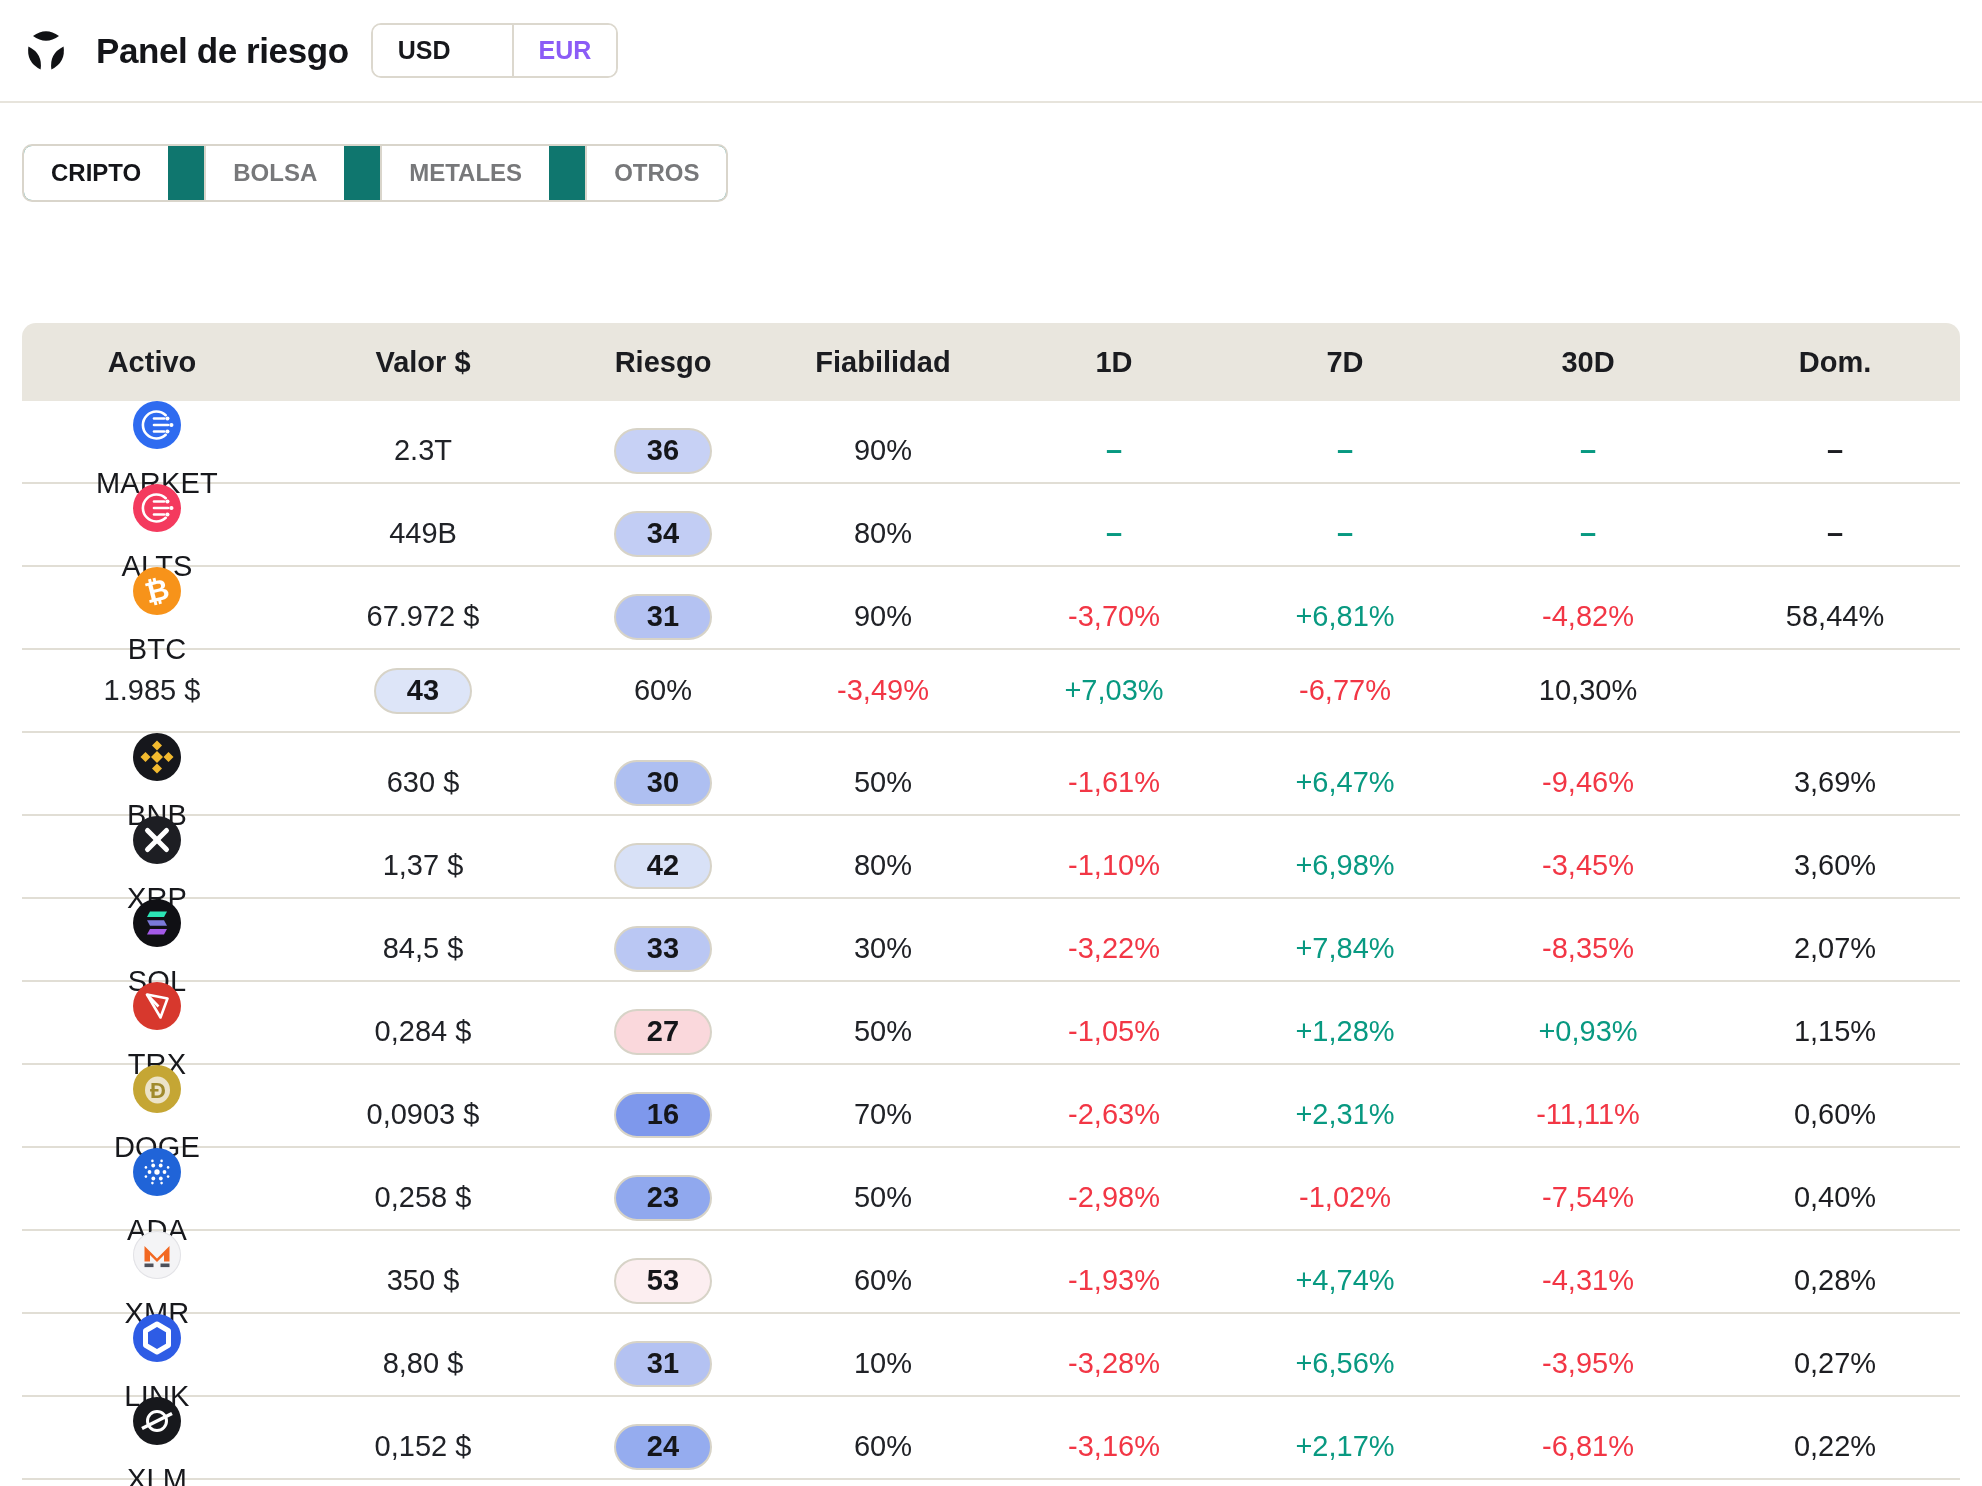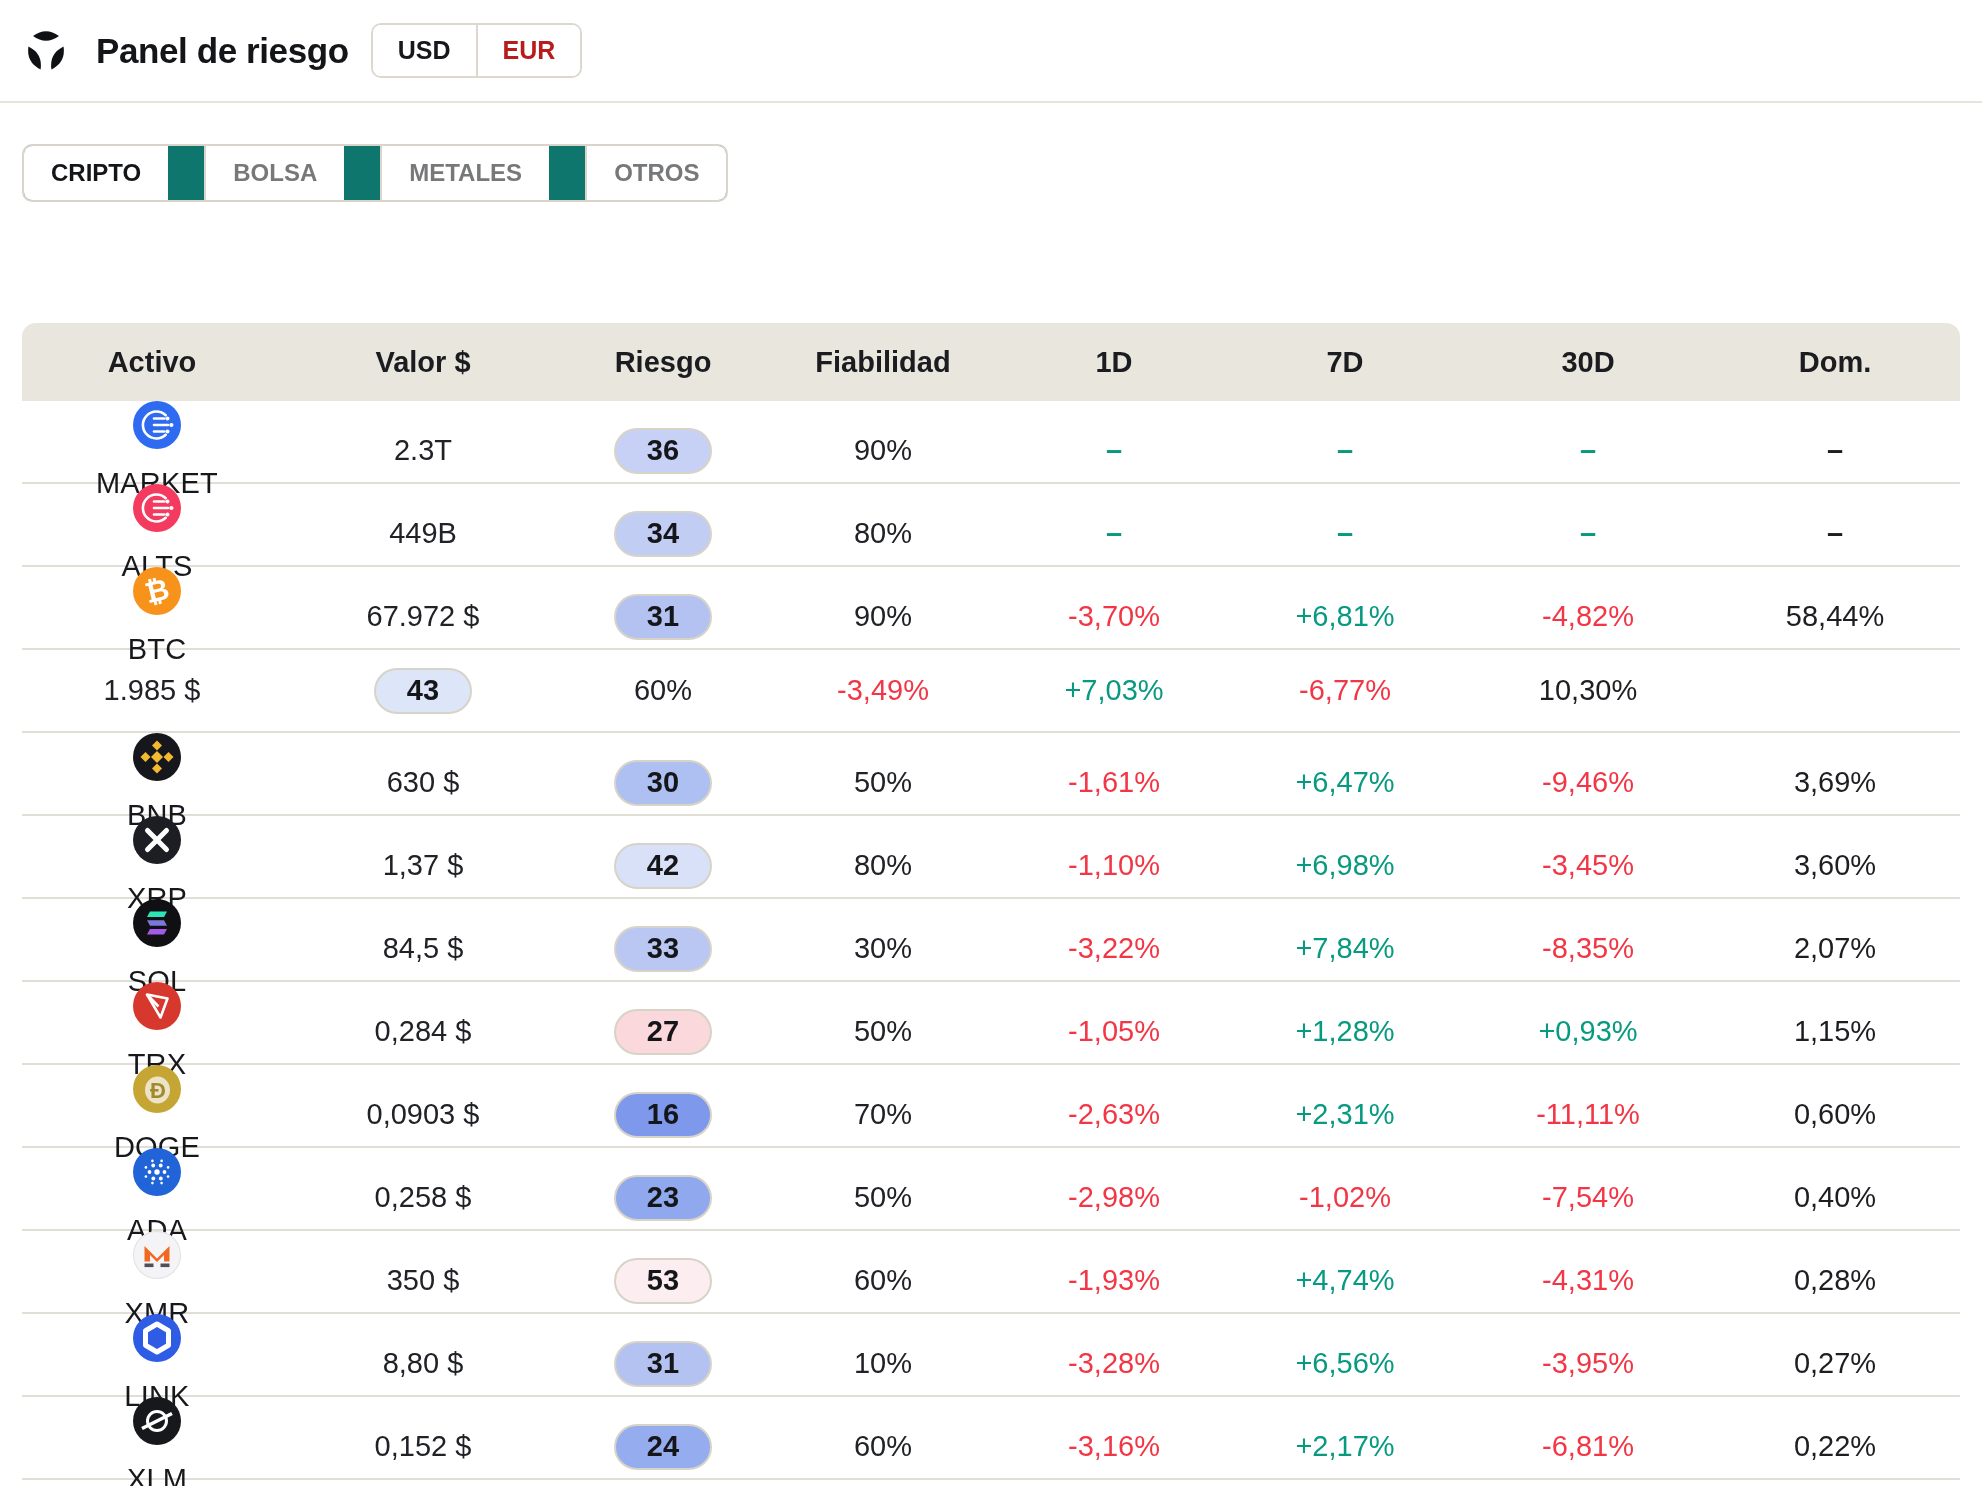--- a/index.html
+++ b/index.html
@@ -5,23 +5,23 @@
   * { margin:0; padding:0; box-sizing:border-box; }
   html,body { width:1982px; height:1486px; background:#ffffff; overflow:hidden;
     font-family:"Liberation Sans", sans-serif; color:#17181c; }
 
   
   .app-header { height:103px; display:flex; align-items:center; padding:0 22px;
     border-bottom:2px solid #e7e4dc; }
   .logo { width:48px; height:52px; margin-right:26px; flex:0 0 auto; }
   .page-title { font-size:35px; font-weight:700; letter-spacing:-0.4px; color:#141519; }
   .toggle { display:flex; margin-left:22px; border:2px solid #dcd8ce; border-radius:10px;
-    overflow:hidden; background:#fff; }
+    overflow:hidden; background:#fff;gap:36px; }
   .toggle .seg { border:none; background:#fff; padding:12px 25px; font-size:25px;
-    font-weight:700; color:#b91c1c; cursor:pointer; font-family:inherit; line-height:1.1; }
+    font-weight:700; color:#8b5cf6; cursor:pointer; font-family:inherit; line-height:1.1; }
   .toggle .seg + .seg { border-left:2px solid #dcd8ce; }
   .toggle .seg.active { color:#17181c; }
 
   
   .tabs { display:inline-flex; margin:41px 0 0 22px; border:2px solid #d9d5cb;
     border-radius:10px; overflow:hidden; background:#0f766e;align-items:flex-end; }
   .tabs .tab { border:none; background:#fff; padding:14px 27px; font-size:24px;
     font-weight:700; color:#77787a; cursor:pointer; font-family:inherit; line-height:1.1; }
   .tabs .tab + .tab { border-left:2px solid #d9d5cb;margin-left:36px; }
   .tabs .tab.active { color:#141519; }

